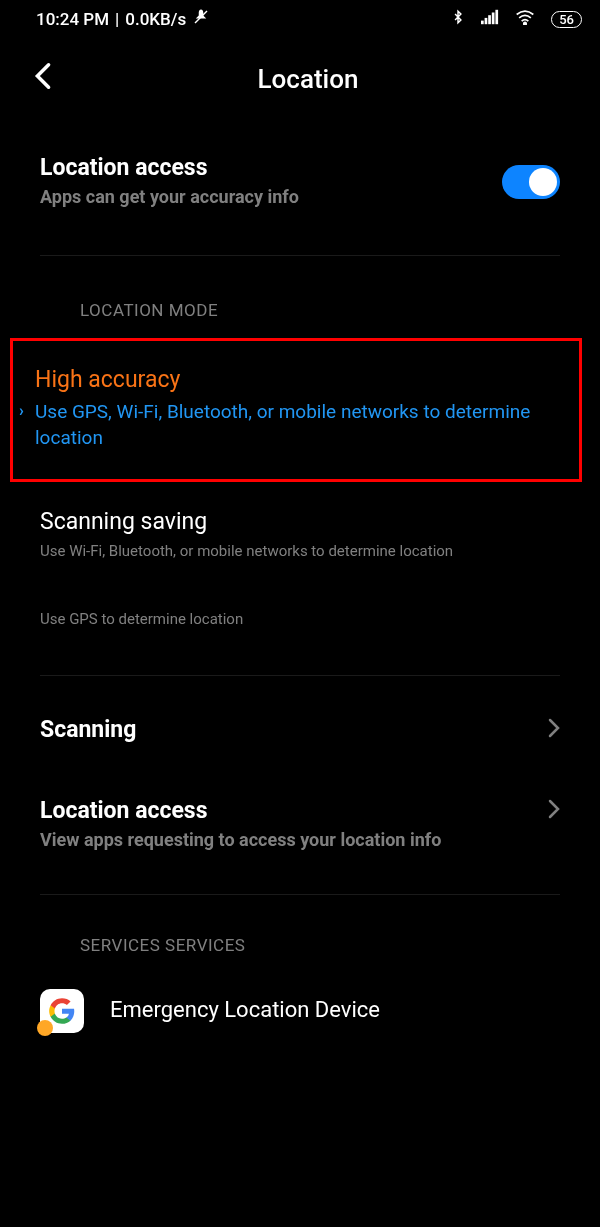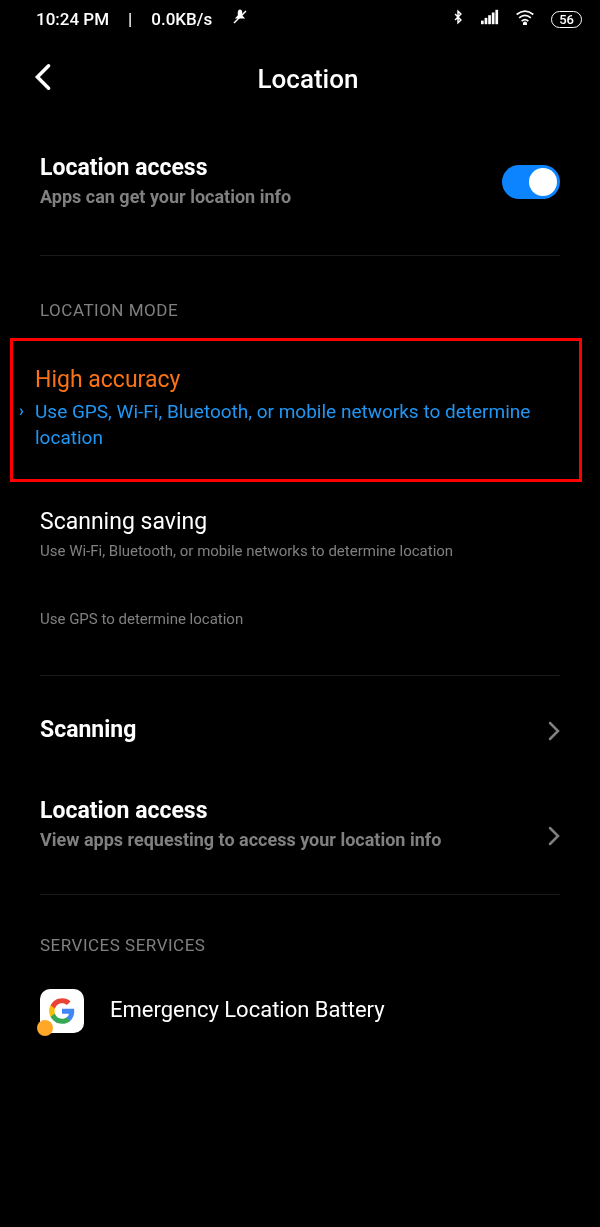--- a/index.html
+++ b/index.html
@@ -19,37 +19,37 @@
       display: flex;
       justify-content: space-between;
       align-items: center;
       padding: 8px 18px 6px 36px;
       font-size: 17px;
       font-weight: 500;
     }
     .status-left {
       display: flex;
       align-items: center;
-      gap: 19px;
+      gap: 6px;
     }
     .status-right {
       display: flex;
       align-items: center;
       gap: 16px;
     }
     .battery-pill {
       border: 1.5px solid #fff;
       border-radius: 10px;
       padding: 0 7px;
       font-size: 13px;
       font-weight: 500;
     }
     .header {
       display: flex;
-      align-items: center;
+      align-items: flex-end;
       padding: 28px 18px 20px 34px;
       position: relative;
     }
     .back-btn {
       position: absolute;
       left: 34px;
     }
     .header-title {
       flex: 1;
       text-align: center;
@@ -100,20 +100,21 @@
     .divider {
       height: 1px;
       background: #1a1a1a;
       margin: 18px 40px 0 40px;
     }
     .section-header {
       padding: 44px 40px 18px 40px;
       font-size: 17px;
       color: #808080;
       letter-spacing: 0.5px;
+      margin-left: 40px;
     }
     .highlight-box {
       border: 3px solid #ff0000;
       margin: 0 18px 0 10px;
       padding: 18px 22px 28px 22px;
       position: relative;
     }
     .check-mark {
       position: absolute;
       left: 6px;
@@ -148,21 +149,21 @@
       line-height: 1.35;
     }
     .chevron {
       color: #808080;
       font-size: 24px;
       flex-shrink: 0;
     }
     .nav-row {
       padding: 28px 40px 18px 40px;
       display: flex;
-      align-items: flex-end;
+      align-items: flex-start;
       justify-content: space-between;
       gap: 19px;
     }
     .service-row {
       display: flex;
       align-items: center;
       padding: 12px 40px;
       gap: 26px;
     }
     .google-icon {
@@ -234,21 +235,21 @@
         <path d="M10 2 L2 10 L10 18"></path>
       </svg>
   </span>
   <div class="header-title">Location</div>
 </div>
 
 <div class="content">
   <div class="row" style="padding-top:40px;padding-bottom:28px;">
     <div class="row-text">
       <div class="row-title">Location access</div>
-      <div class="row-sub">Apps can get your location info</div>
+      <div class="row-sub">Apps can get your accuracy info</div>
     </div>
     <div class="toggle">
       <div class="toggle-knob"></div>
     </div>
   </div>
 
   <div class="divider"></div>
 
   <div class="section-header">LOCATION MODE</div>
 
@@ -299,15 +300,15 @@
   <div class="service-row">
     <div class="google-icon">
       <svg width="28" height="28" viewBox="0 0 48 48">
           <path fill="#4285F4" d="M45 24.5c0-1.6-.1-3.1-.4-4.5H24v8.5h11.8c-.5 2.7-2 5-4.4 6.6v5.4h7.1C42.6 36.7 45 31 45 24.5z"></path>
           <path fill="#34A853" d="M24 46c5.9 0 10.9-2 14.5-5.3l-7.1-5.4c-2 1.3-4.5 2.1-7.4 2.1-5.7 0-10.5-3.8-12.2-9H4.5v5.6C8.1 41.1 15.4 46 24 46z"></path>
           <path fill="#FBBC05" d="M11.8 28.4c-.4-1.3-.7-2.7-.7-4.4s.3-3.1.7-4.4v-5.6H4.5C3 17.1 2 20.4 2 24s1 6.9 2.5 10l7.3-5.6z"></path>
           <path fill="#EA4335" d="M24 10.6c3.2 0 6.1 1.1 8.4 3.3l6.3-6.3C34.9 3.9 29.9 2 24 2 15.4 2 8.1 6.9 4.5 14l7.3 5.6c1.7-5.2 6.5-9 12.2-9z"></path>
         </svg>
       <div class="google-badge"></div>
     </div>
-    <div class="row-title" style="font-size:22px;">Emergency Location Battery</div>
+    <div class="row-title" style="font-size:22px;">Emergency Location Device</div>
   </div>
 </div>
 
 </body></html>

